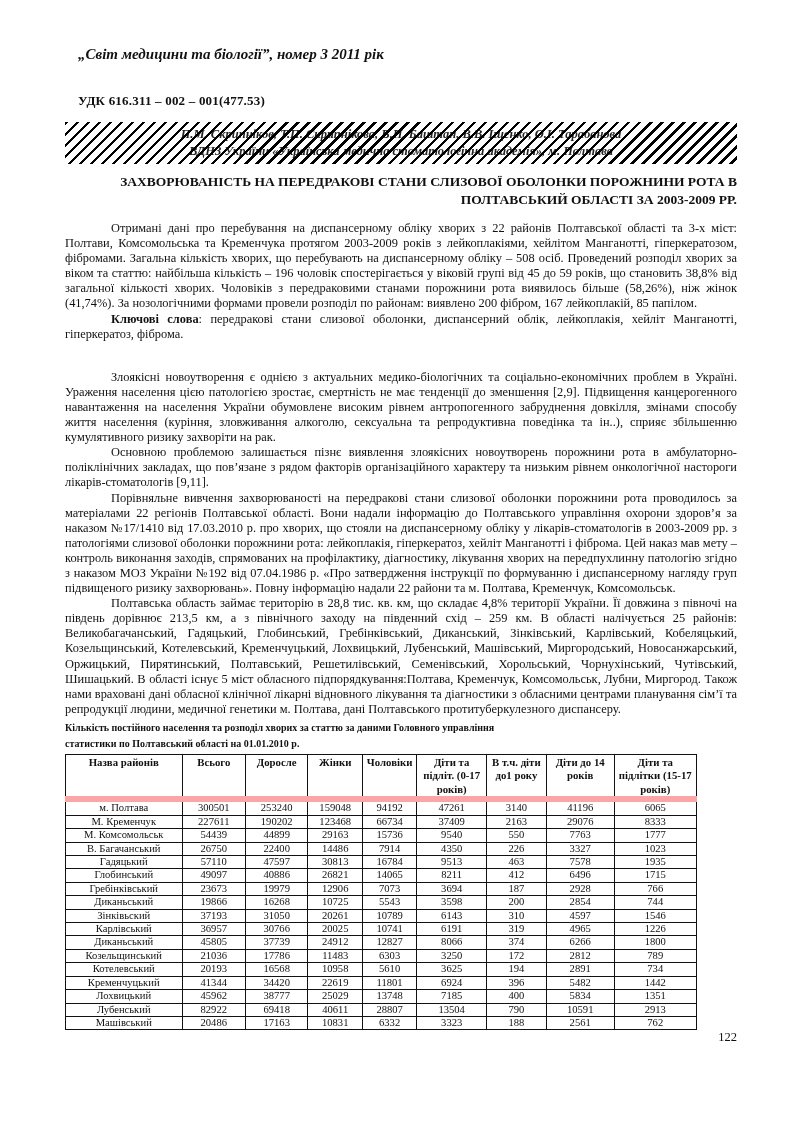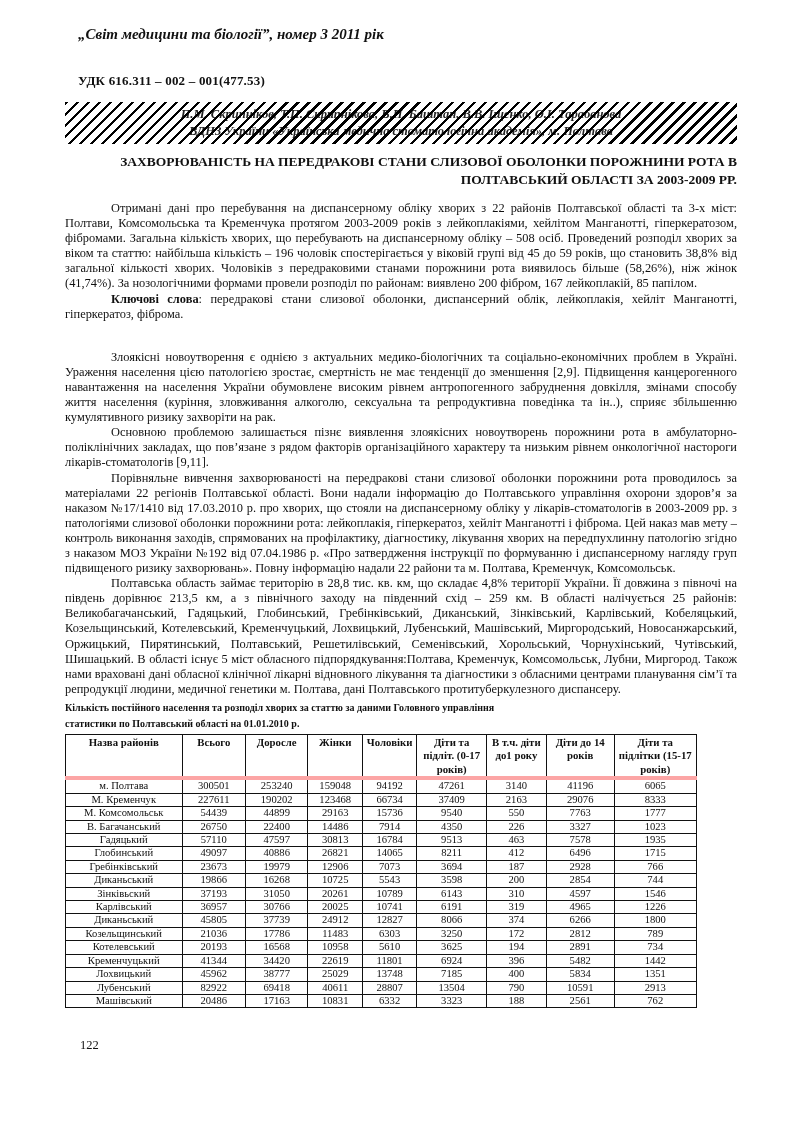--- a/index.html
+++ b/index.html
@@ -6,21 +6,21 @@
   body {
     width: 800px; height: 1130px;
     background: #ffffff;
     color: #111;
     font-family: "Liberation Serif", serif;
   }
   .page {
     position: relative;
     box-sizing: border-box;
     width: 800px; height: 1130px;
-    padding: 26px 63px 0 65px;
+    padding: 46px 63px 0 65px;
     overflow: hidden;
     background: #fff;
   }
   .jheader {
     font-size: 15px; font-weight: bold; font-style: italic;
     padding-left: 13px;
   }
   .udk {
     margin-top: 30px;
     font-size: 13px; font-weight: bold; letter-spacing: .2px;
@@ -76,35 +76,35 @@
     padding: 0 2px;
     overflow: hidden;
   }
   table.pop th {
     font-weight: bold;
     vertical-align: top;
     font-size: 10.8px;
     line-height: 13.5px;
     padding-top: 1px;
   }
-  table.pop thead tr { border-bottom: 4px solid #fca5a5; }
+  table.pop thead tr { border-bottom: 6px solid #fca5a5; }
   table.pop td { line-height: 12.4px; height: 12.4px; white-space: nowrap; }
   table.pop th:nth-child(1), table.pop td:nth-child(1) { width: 19%; }
   table.pop th:nth-child(2), table.pop td:nth-child(2) { width: 10%; border-radius: 19px; }
   table.pop th:nth-child(3), table.pop td:nth-child(3) { width: 9.8%; }
   table.pop th:nth-child(4), table.pop td:nth-child(4) { width: 8.5%; }
   table.pop th:nth-child(5), table.pop td:nth-child(5) { width: 8.4%; }
   table.pop th:nth-child(6), table.pop td:nth-child(6) { width: 11.1%; }
   table.pop th:nth-child(7), table.pop td:nth-child(7) { width: 9.3%; }
   table.pop th:nth-child(8), table.pop td:nth-child(8) { width: 10.8%; }
   table.pop th:nth-child(9), table.pop td:nth-child(9) { width: 13.1%; }
   .pagenum {
-    margin-top: 30px;
     padding-left: 15px;
     font-size: 12.5px;
+    text-align: right;
   }
 </style>
 </head>
 <body>
 
 <div class="page">
 
   <div class="jheader">„Світ медицини та біології”, номер 3 2011 рік</div>
 
   <div class="udk">УДК 616.311 – 002 – 001(477.53)</div>

